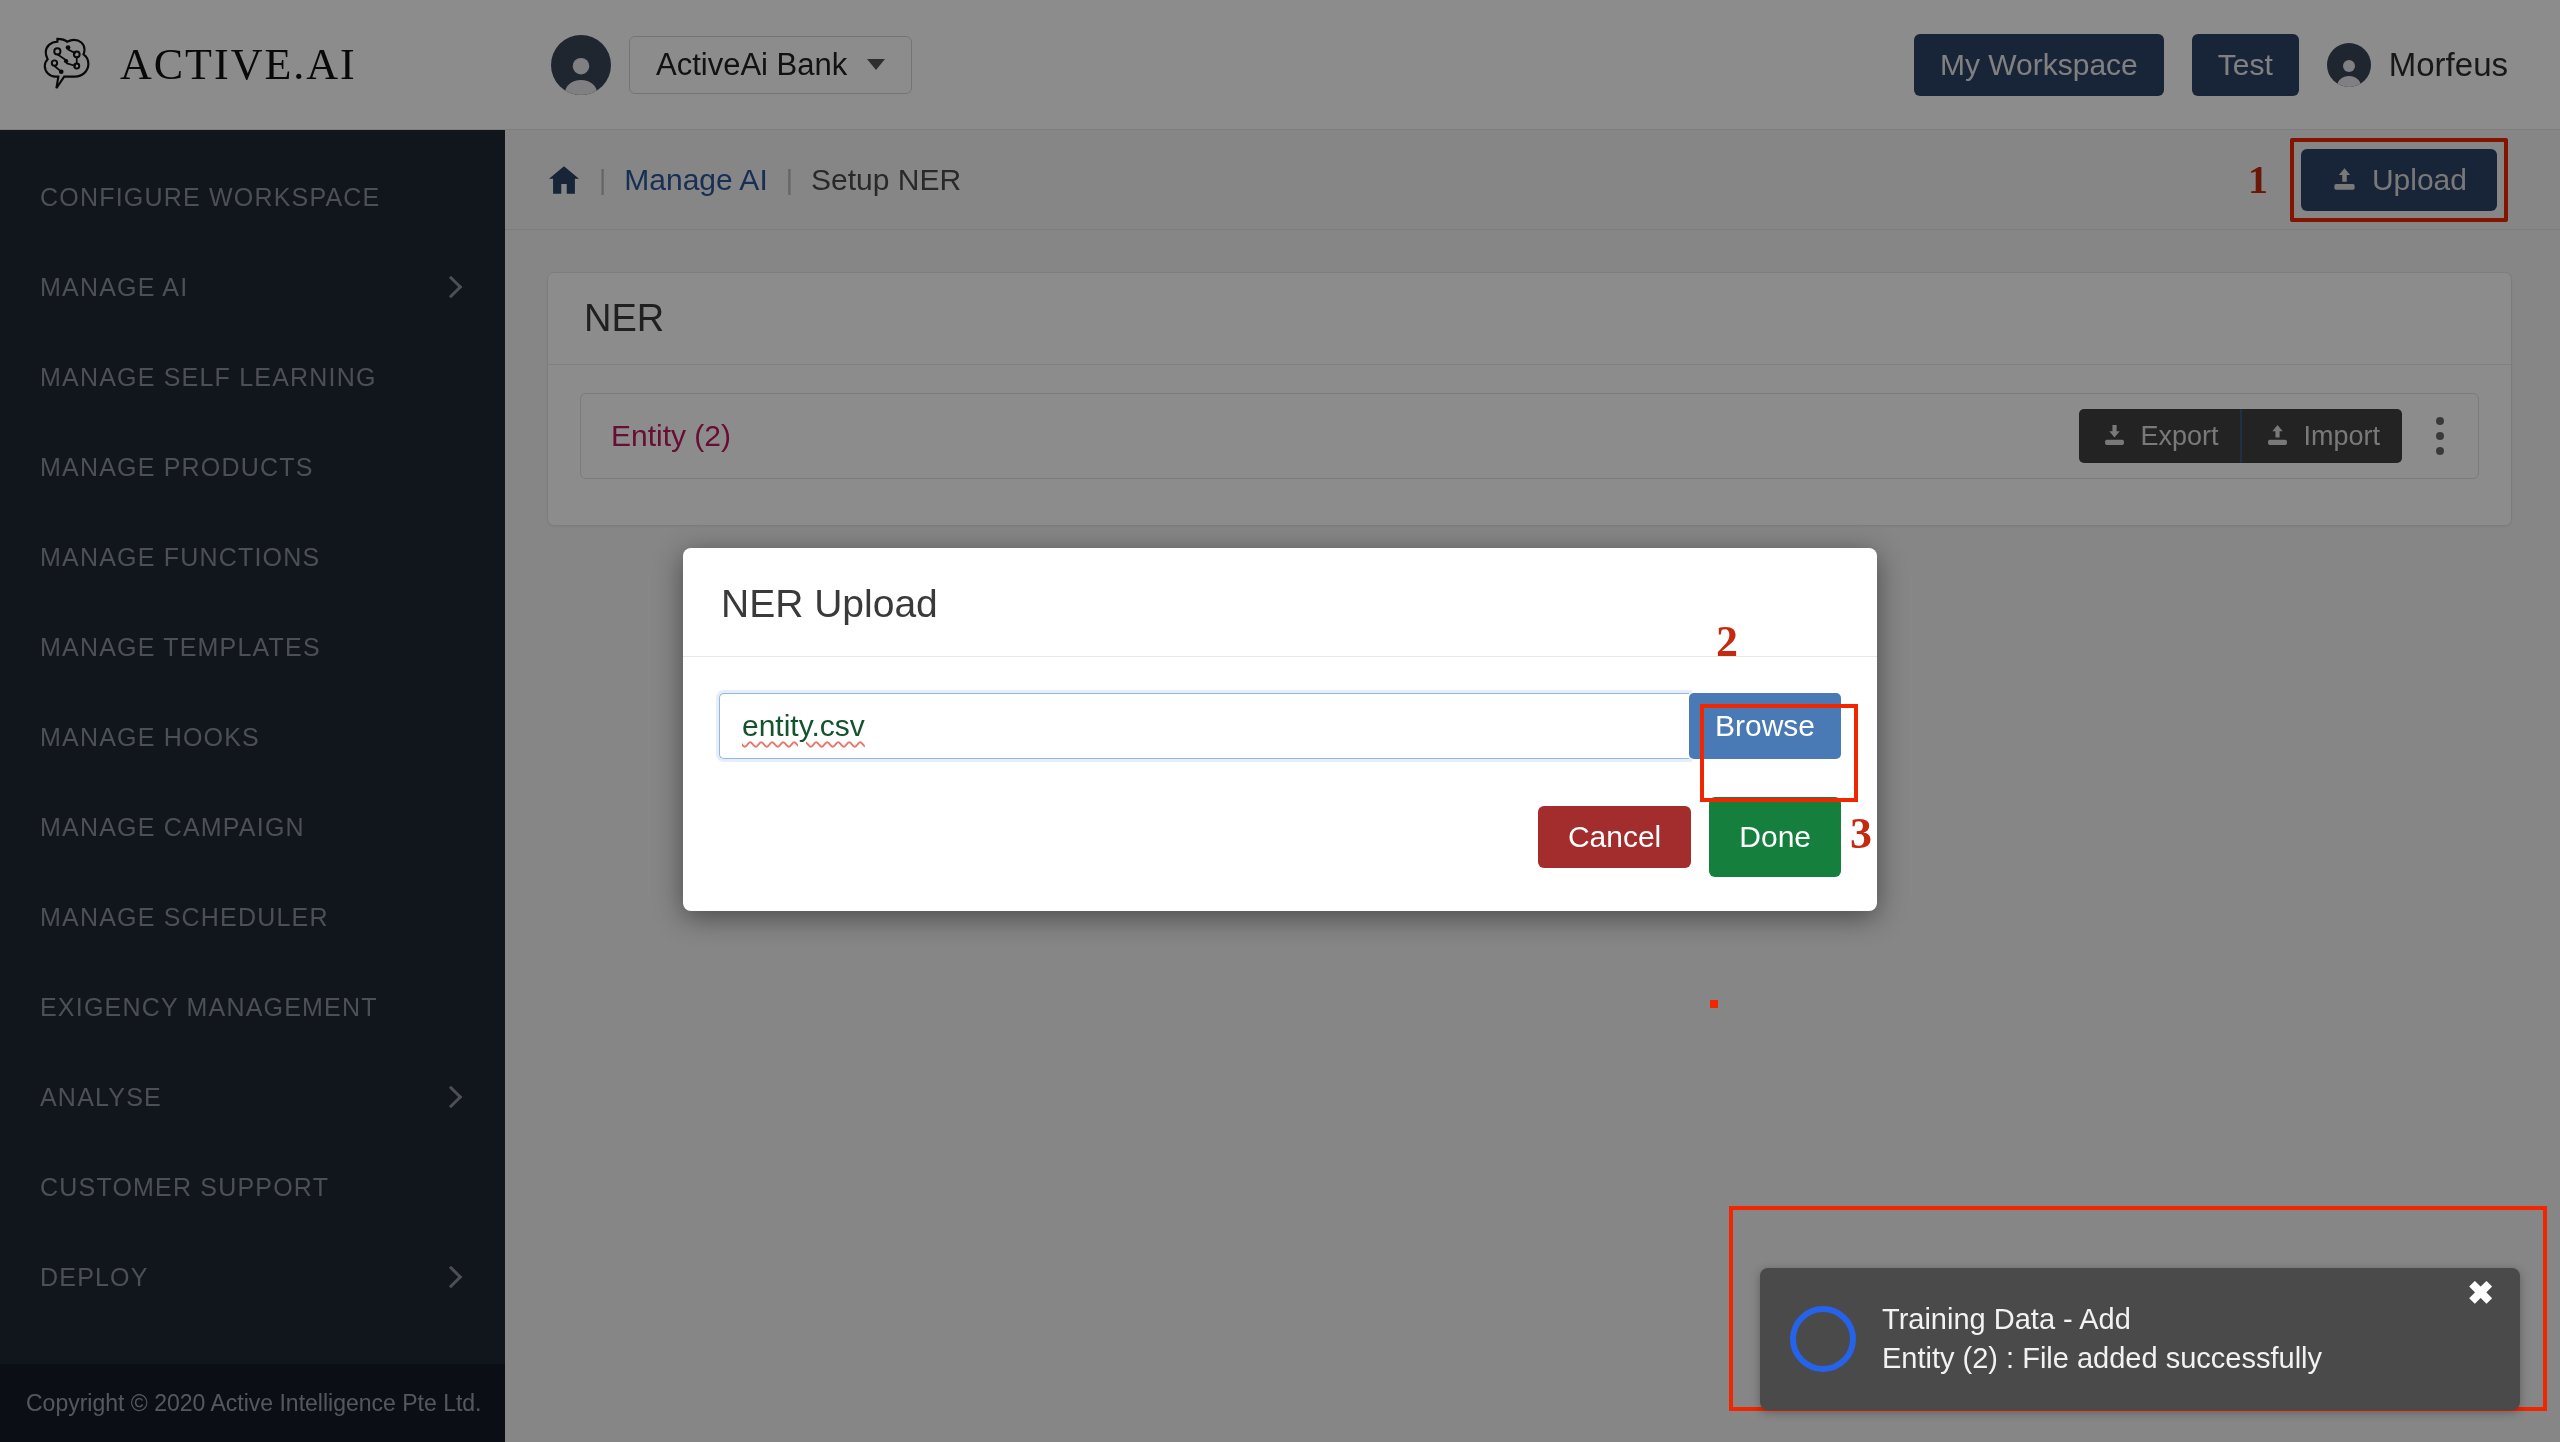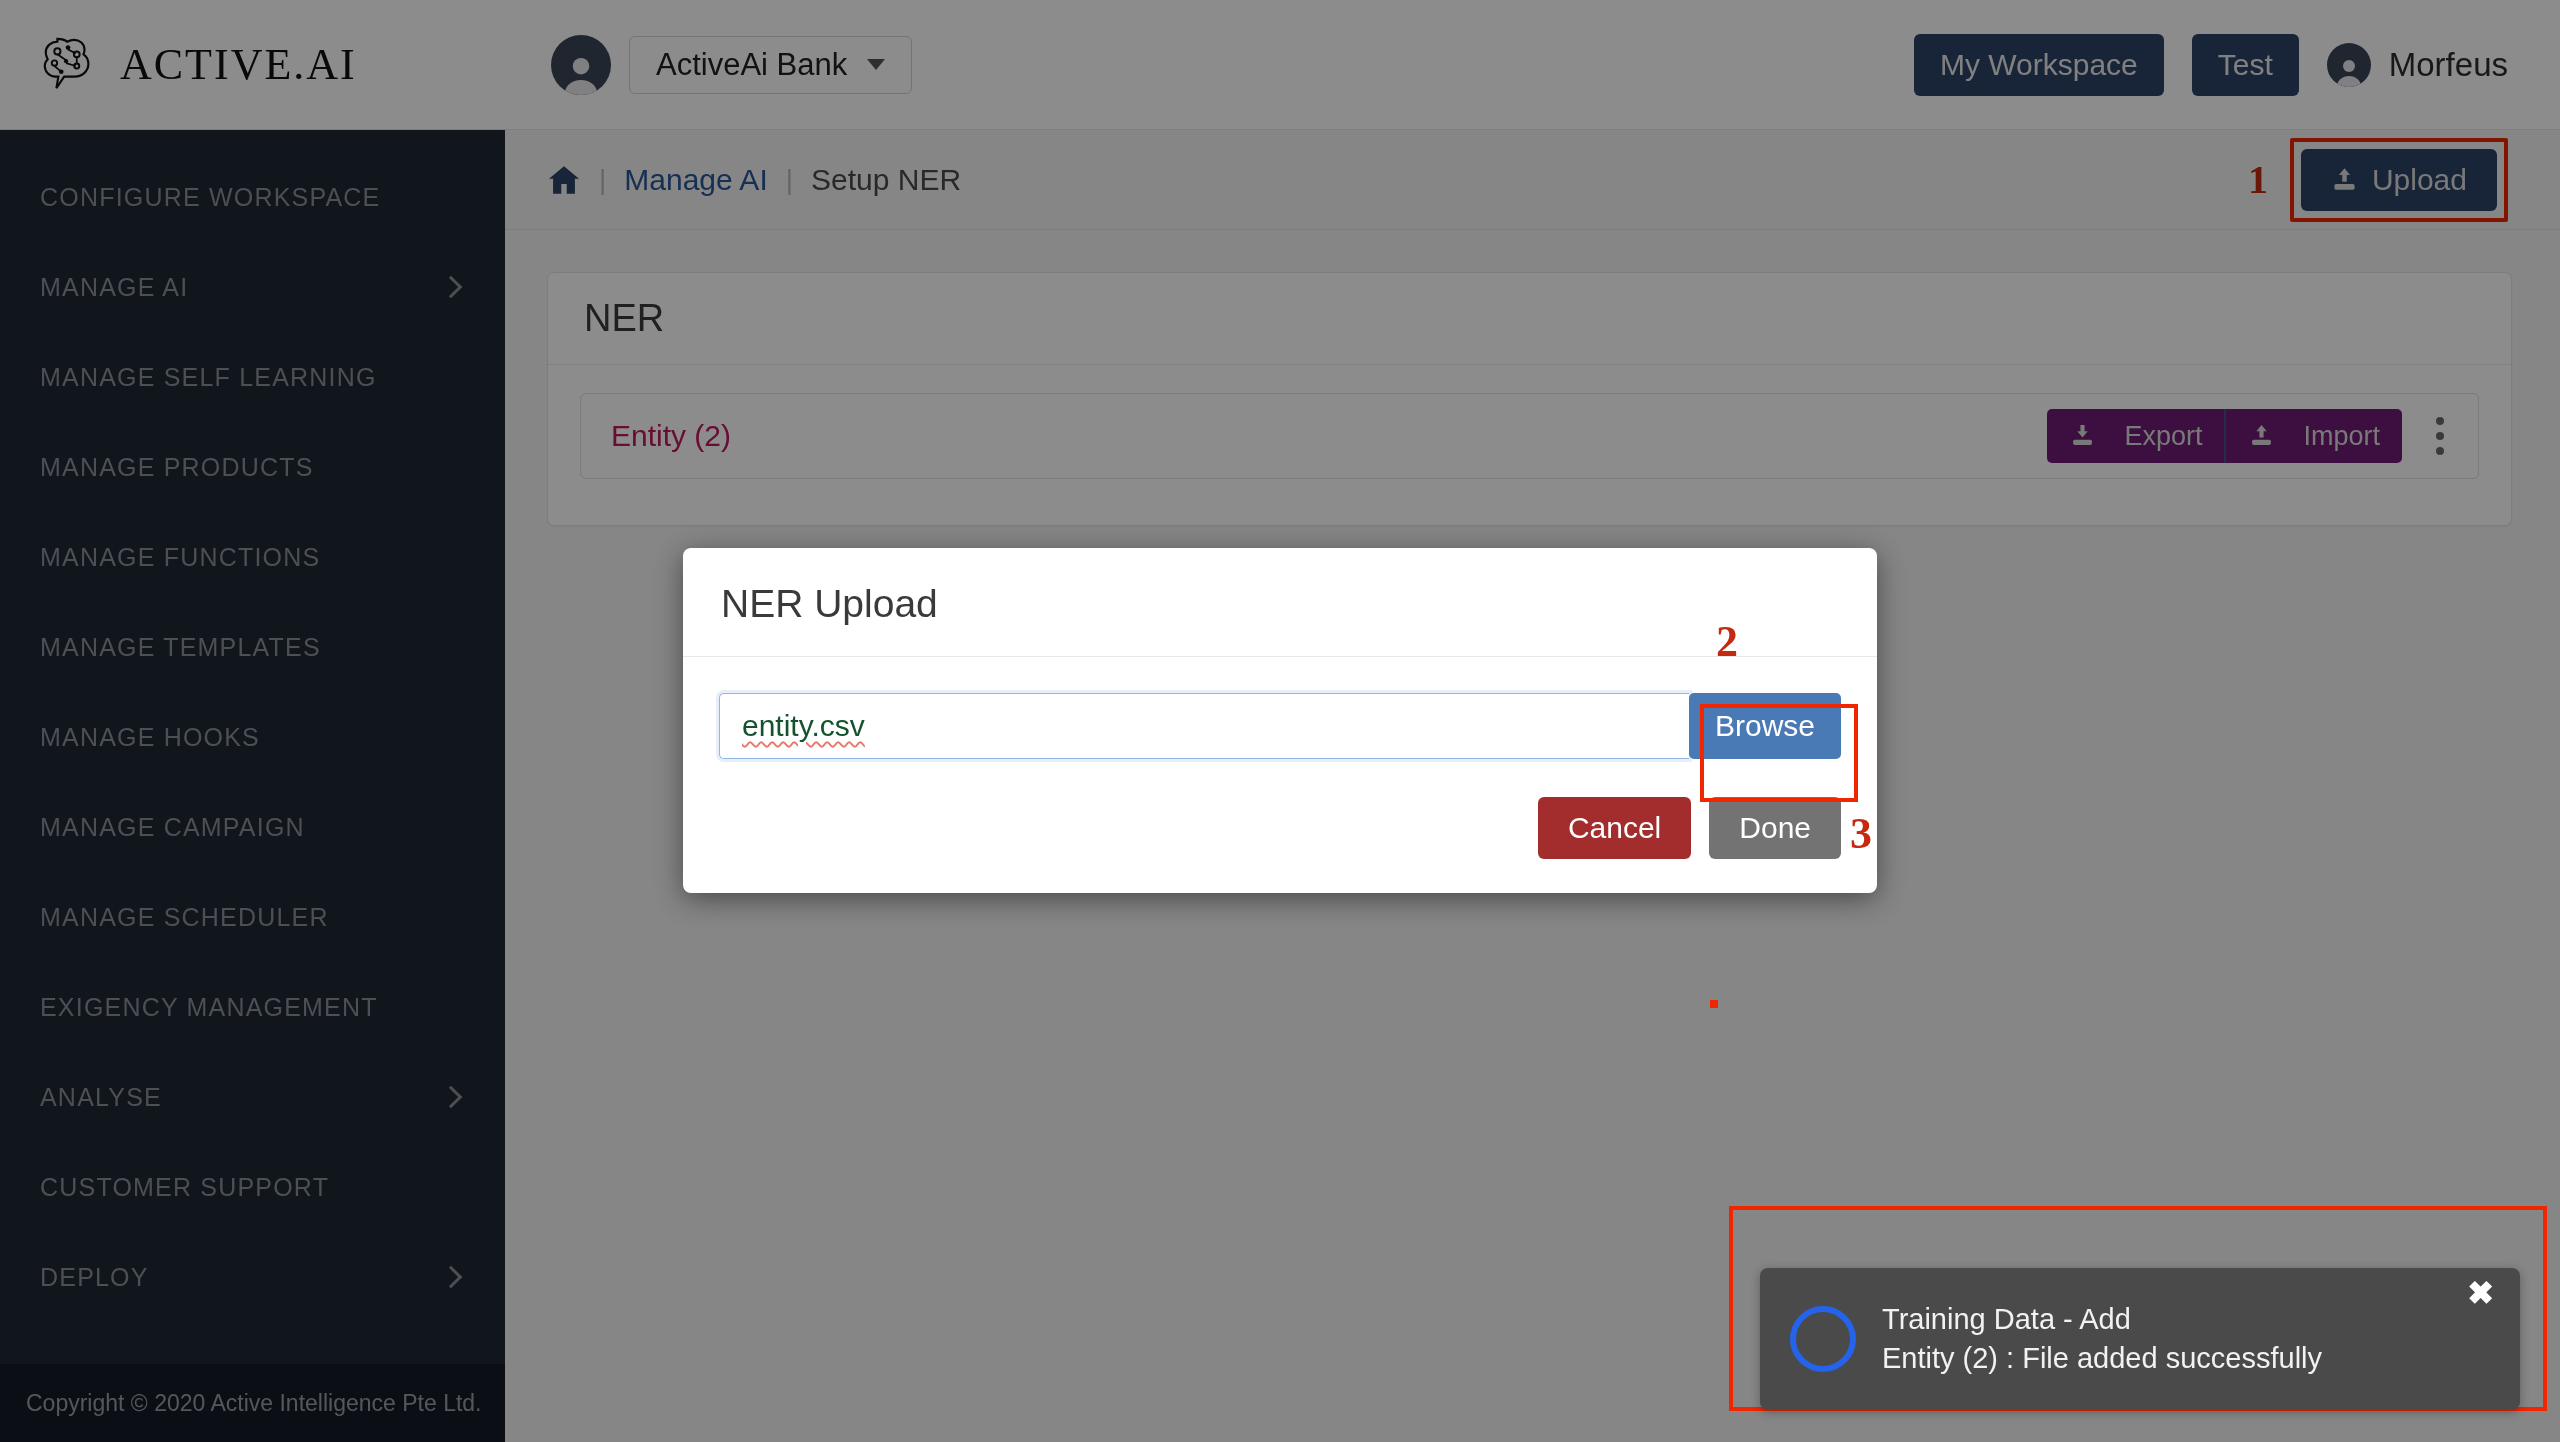--- a/index.html
+++ b/index.html
@@ -160,23 +160,23 @@
 
   .entity-row {
     border: 1px solid #e0e0e0; border-radius: 6px;
     height: 86px; display: flex; align-items: center;
     padding: 0 10px 0 30px; background: #fff;
   }
   .entity-name { font-size: 30px; color: #be185d; }
   .entity-actions { margin-left: auto; display: flex; align-items: center; gap: 0; }
   .btn-group { display: flex; border-radius: 5px; overflow: hidden; }
   .btn-grp-item {
-    background: #701a75; color: #dcdcdc; border: none;
+    background: #404040; color: #dcdcdc; border: none;
     height: 54px; padding: 0 22px; font-size: 27px; font-family: inherit;
-    display: flex; align-items: center; gap: 28px;
+    display: flex; align-items: center; gap: 12px;
   }
   .btn-grp-item + .btn-grp-item { border-left: 2px solid #3b5480; }
   .kebab {
     width: 56px; height: 56px; margin-left: 10px;
     display: flex; flex-direction: column; align-items: center;
     justify-content: center; gap: 7px;
   }
   .kebab i { width: 8px; height: 8px; border-radius: 50%; background: #6a6a6a; display: block; }
 
   
@@ -235,22 +235,22 @@
   .modal-foot {
     padding: 28px 36px 34px 36px;
     display: flex; justify-content: flex-end; align-items: center; gap: 18px;
     position: relative;
   }
   .btn-cancel {
     background: #a32c2c; color: #fff; border: none; border-radius: 6px;
     height: 62px; padding: 0 30px; font-size: 30px; font-family: inherit;
   }
   .btn-done {
-    background: #737373; color: #fff; border: none; border-radius: 6px;
-    height: 62px; padding: 0 30px; font-size: 30px; font-family: inherit;
+    background: #15803d; color: #fff; border: none; border-radius: 6px;
+    height: 80px; padding: 0 30px; font-size: 30px; font-family: inherit;
   }
 
   
   .ann {
     position: absolute; color: #c42a10; font-weight: 700;
     font-family: "Liberation Serif", serif; font-size: 44px;
     z-index: 30; line-height: 1;
   }
 
   

